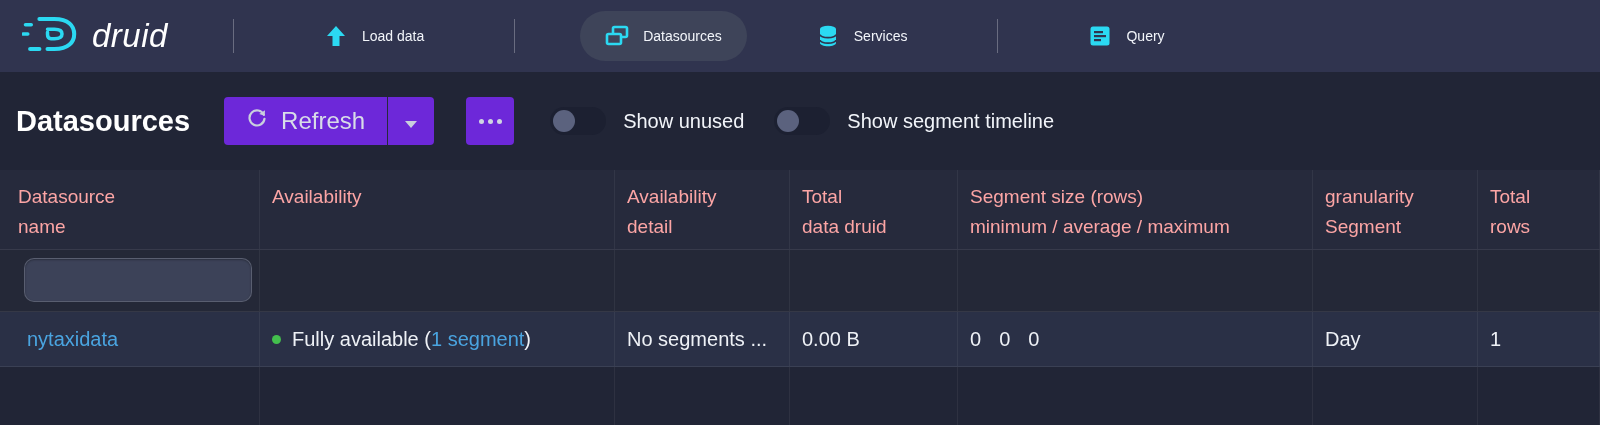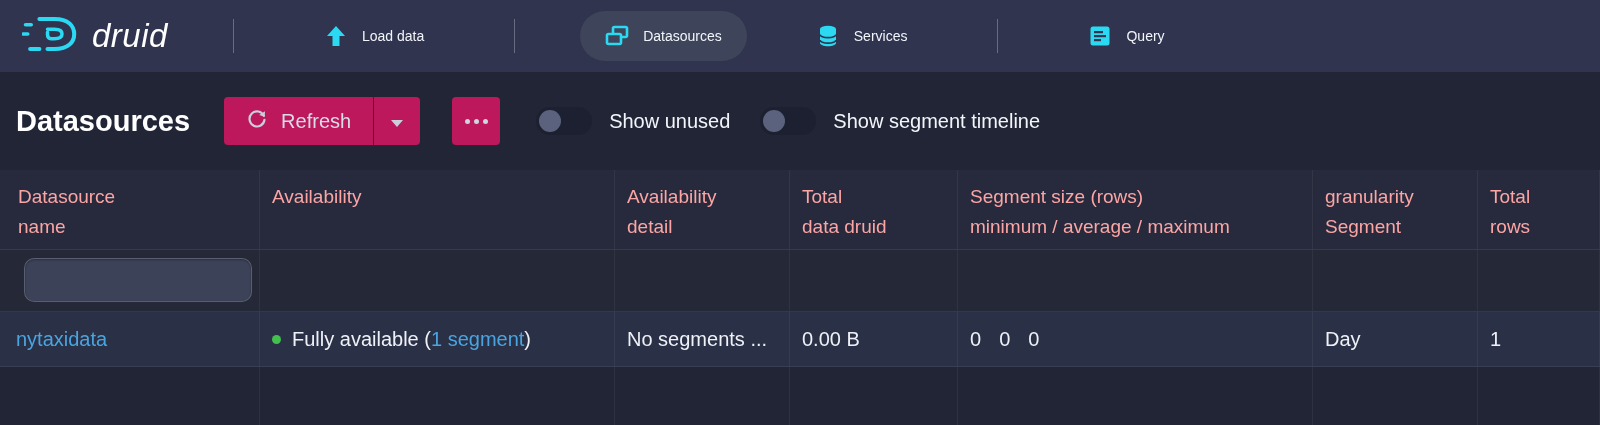--- a/index.html
+++ b/index.html
@@ -53,25 +53,25 @@
     align-items: center;
     padding-left: 16px;
   }
   .page-title {
     font-size: 29px;
     font-weight: 700;
     color: #ffffff;
     margin-right: 34px;
   }
   .btn {
-    background: #be185d;
+    background: #6d28d9;
     color: #d8dce8;
     border: none;
     height: 48px;
-    font-size: 20px;
+    font-size: 24px;
     font-family: inherit;
     cursor: pointer;
     display: flex;
     align-items: center;
   }
   .split-btn { display: flex; border-radius: 4px; overflow: hidden; }
   .btn-refresh { padding: 0 22px; gap: 13px; }
   .btn-caret {
     width: 47px;
     justify-content: center;
@@ -135,21 +135,21 @@
   }
 
   .data-row { height: 55px; background: #2a3046; border-bottom: 1px solid rgba(255,255,255,0.08); cursor: pointer; }
   .data-row .cell {
     display: flex; align-items: center;
     padding: 0 12px;
     font-size: 20px;
     color: #eef1f6;
     white-space: nowrap;
   }
-  .data-row .cell:first-child { padding-left: 16px; }
+  .data-row .cell:first-child { padding-left: 27px; }
   .link { color: #4aa4e0; cursor: pointer; }
   .status-dot {
     width: 9px; height: 9px;
     border-radius: 50%;
     background: #43bf4d;
     margin-right: 11px;
     flex: none;
   }
   .seg-sizes { display: flex; gap: 18px; }
 

